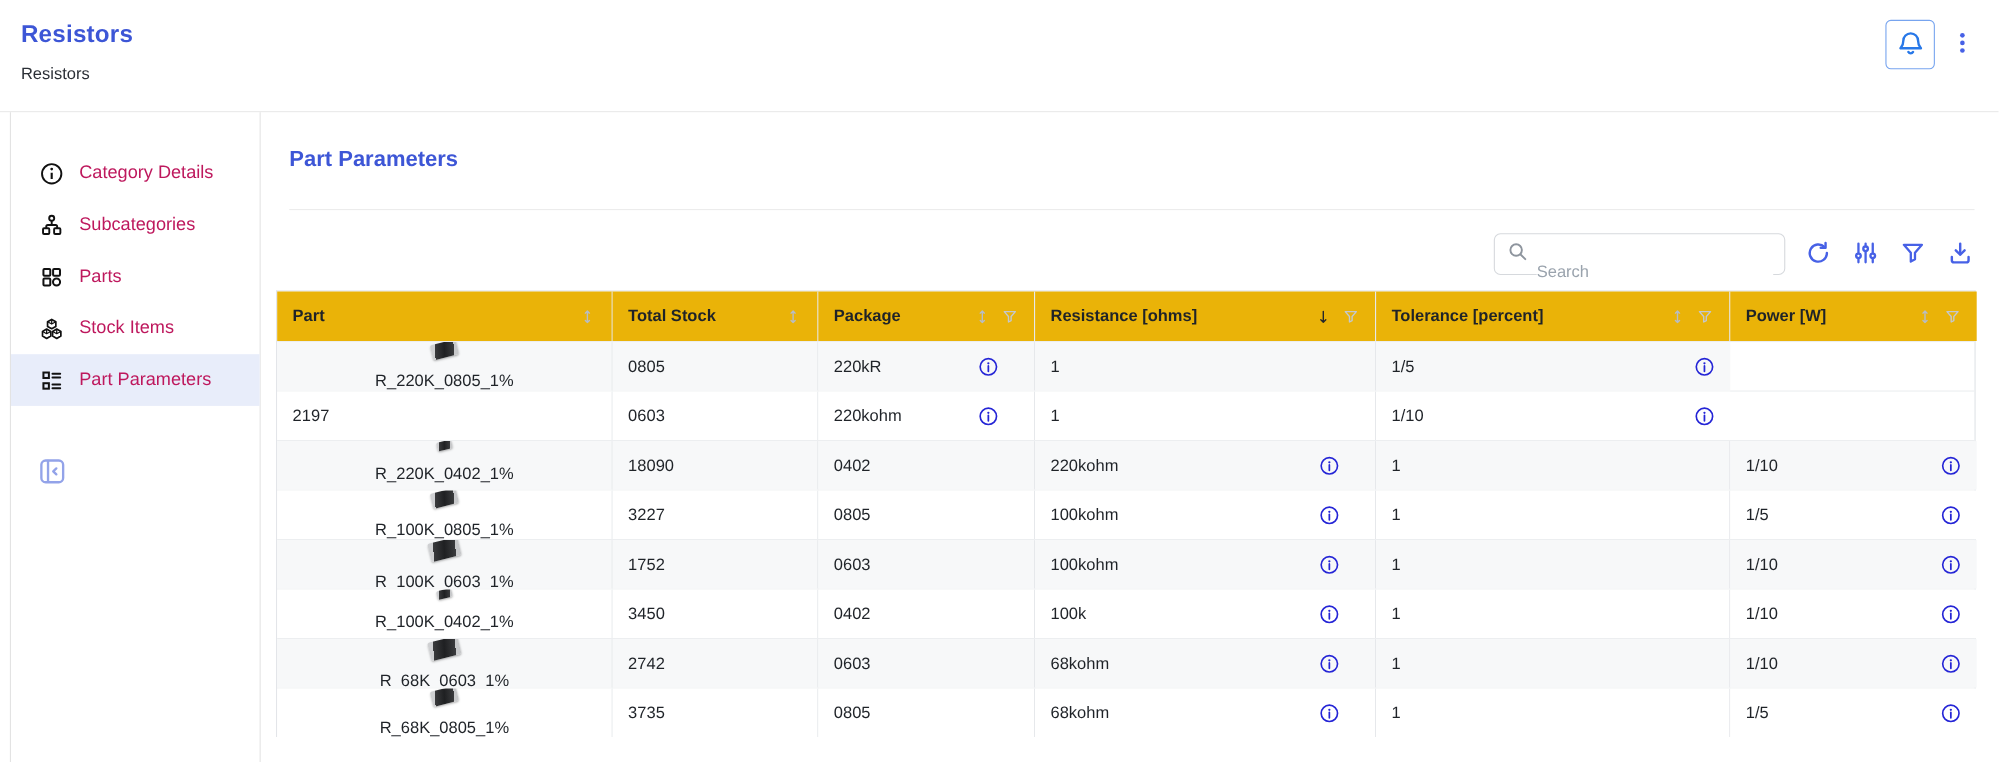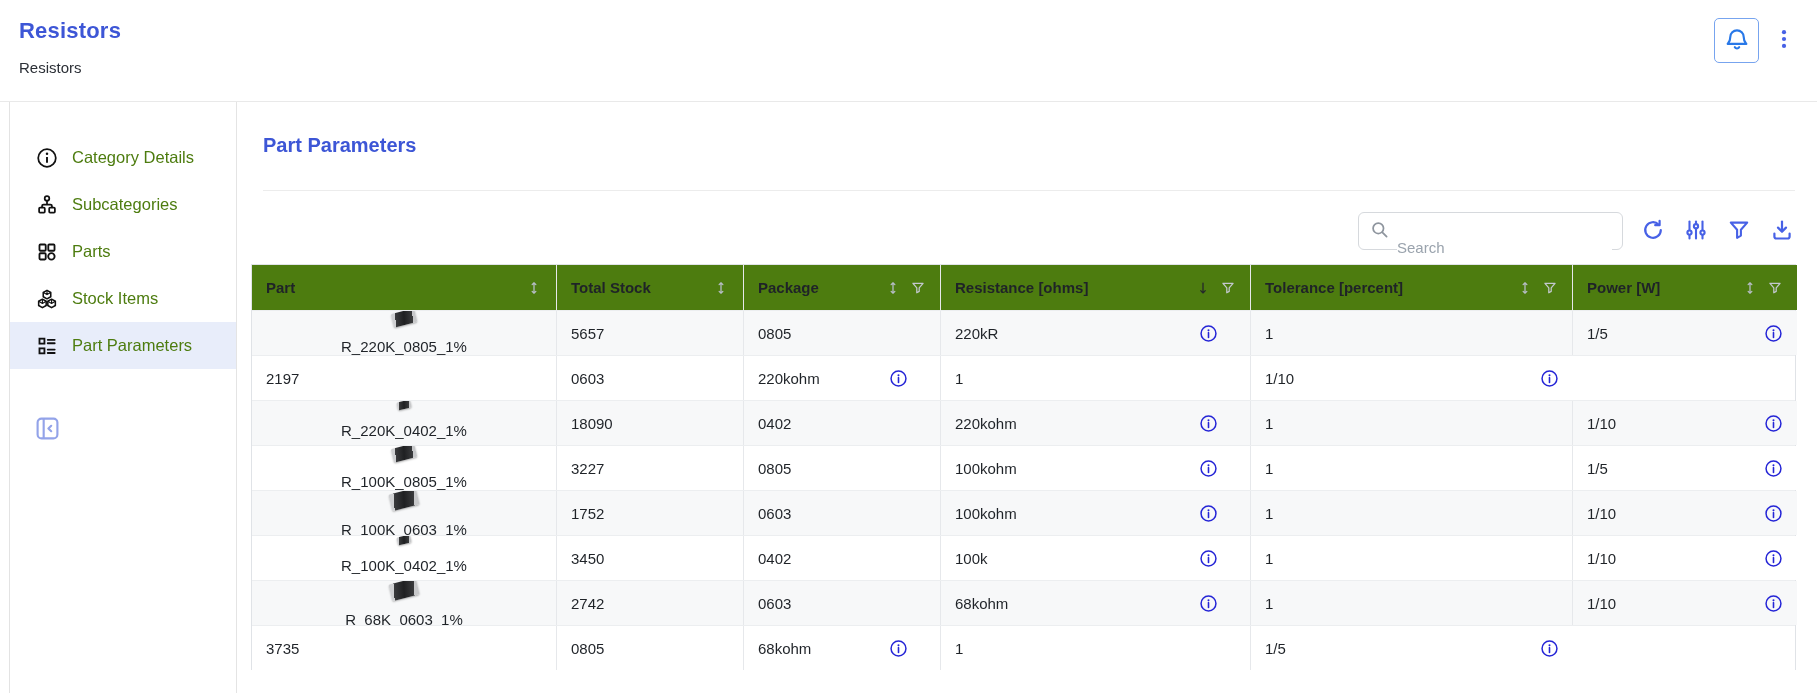--- a/index.html
+++ b/index.html
@@ -21,21 +21,21 @@
   .bell-btn{width:45px;height:45px;border:1px solid var(--bell-border);border-radius:5px;
     background:#fff;display:flex;align-items:center;justify-content:center;cursor:pointer;}
   .bell-btn svg{width:26px;height:26px;}
   .kebab-btn{border:none;background:none;cursor:pointer;height:45px;display:flex;align-items:center;}
   .kebab-btn svg{width:22px;height:26px;}
 
   
   .content{flex:1;display:flex;margin-left:9px;border-left:1px solid #e3e3e3;min-height:0;}
   .sidebar{width:227px;flex:0 0 227px;border-right:1px solid #e4e4e4;padding-top:32px;}
   .nav-item{height:47px;display:flex;align-items:center;padding-left:26px;gap:14px;
-    cursor:pointer;font-size:16.5px;color:#4d7c0f;}
+    cursor:pointer;font-size:16.5px;color:#be185d;}
   .nav-item.selected{background:var(--selected-bg);}
   .nav-icon{width:22px;height:22px;display:inline-flex;}
   .nav-icon svg{width:22px;height:22px;}
   .collapse-btn{margin:46px 0 0 24px;border:none;background:none;cursor:pointer;}
   .collapse-btn svg{width:27px;height:27px;}
 
   .main{flex:1;padding:0 0 0 14px;min-width:0;}
   .section-title{color:var(--accent);font-size:20px;font-weight:700;margin:32px 0 0 12px;}
   .rule{height:1px;background:#ececec;margin:33px 22px 0 12px;}
 
@@ -49,21 +49,21 @@
     font-family:"Liberation Sans","DejaVu Sans",sans-serif;min-width:0;margin-top:32px;}
   .search-box input::placeholder{color:var(--muted);}
   .tool-btn{border:none;background:none;cursor:pointer;width:26px;height:26px;padding:0;
     display:flex;align-items:center;justify-content:center;}
   .tool-btn svg{width:24px;height:24px;}
 
   
   .table{margin:14px 22px 0 0;width:1545px;border:1px solid #e0e3e7;border-bottom:none;}
   .thead,.tr{display:grid;grid-template-columns:305px 187px 197px 310px 322px 224px;}
   .th{height:45px;display:flex;align-items:center;padding:0 14px;font-size:15px;
-    font-weight:700;border-right:1px solid var(--border);cursor:pointer;background:#4d7c0f;}
+    font-weight:700;border-right:1px solid var(--border);cursor:pointer;background:#eab308;}
   .th:last-child{border-right:none;gap:32px;}
   .th-label{flex:1;white-space:nowrap;overflow:hidden;}
   .hicons{display:flex;align-items:center;gap:9px;flex:0 0 auto;}
   .hicons svg{width:16px;height:16px;display:block;}
   .tr{border-top:1px solid #eceef0;}
   .tr:nth-child(odd) .td{background:var(--row-stripe);}
   .td{height:44px;display:flex;align-items:center;padding:0 14px;font-size:15px;
     border-right:1px solid var(--border);background:#fff;white-space:nowrap;overflow:hidden;}
   .td:last-child{border-right:none;}
   .td-part{gap:13px;flex-direction:column;}
@@ -297,21 +297,20 @@
                 </span>
               </span>
             </div>
           </div>
         <div id="tbody">
             <div class="tr">
               <div class="td td-part">
                 <span class="chip pkg-0805"></span>
                 <span>R_220K_0805_1%</span>
               </div>
-              <div class="td">5657</div>
               <div class="td">0805</div>
               <div class="td td-split">
                 <span>220kR</span>
                 <span class="info" style="margin-right:18px">
                   <svg viewBox="0 0 24 24" fill="none">
                     <circle cx="12" cy="12" r="9.4" stroke="var(--info)" stroke-width="1.9"></circle>
                     <circle cx="12" cy="7.9" r="1.3" fill="var(--info)"></circle>
                     <path d="M12 10.9v6.2" stroke="var(--info)" stroke-width="2" stroke-linecap="round"></path>
                   </svg>
                 </span>
@@ -492,20 +491,24 @@
                 <span class="info">
                   <svg viewBox="0 0 24 24" fill="none">
                     <circle cx="12" cy="12" r="9.4" stroke="var(--info)" stroke-width="1.9"></circle>
                     <circle cx="12" cy="7.9" r="1.3" fill="var(--info)"></circle>
                     <path d="M12 10.9v6.2" stroke="var(--info)" stroke-width="2" stroke-linecap="round"></path>
                   </svg>
                 </span>
               </div>
             </div>
             <div class="tr">
+              <div class="td td-part">
+                <span class="chip pkg-0805"></span>
+                <span>R_68K_0805_1%</span>
+              </div>
               <div class="td">3735</div>
               <div class="td">0805</div>
               <div class="td td-split">
                 <span>68kohm</span>
                 <span class="info" style="margin-right:18px">
                   <svg viewBox="0 0 24 24" fill="none">
                     <circle cx="12" cy="12" r="9.4" stroke="var(--info)" stroke-width="1.9"></circle>
                     <circle cx="12" cy="7.9" r="1.3" fill="var(--info)"></circle>
                     <path d="M12 10.9v6.2" stroke="var(--info)" stroke-width="2" stroke-linecap="round"></path>
                   </svg>

